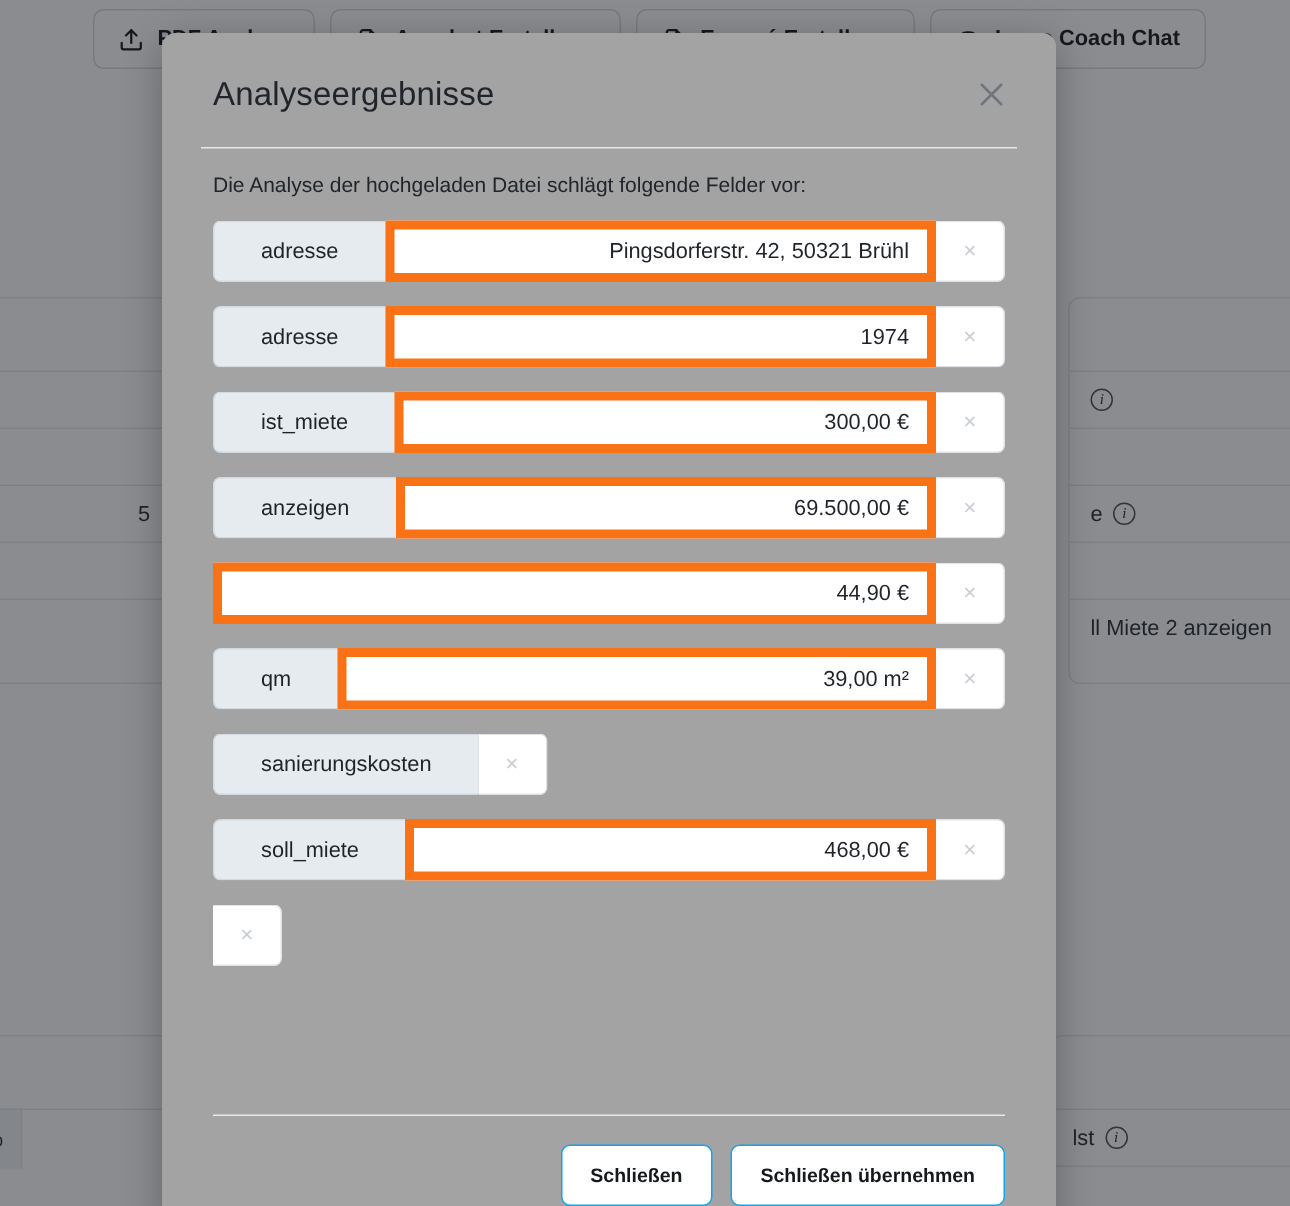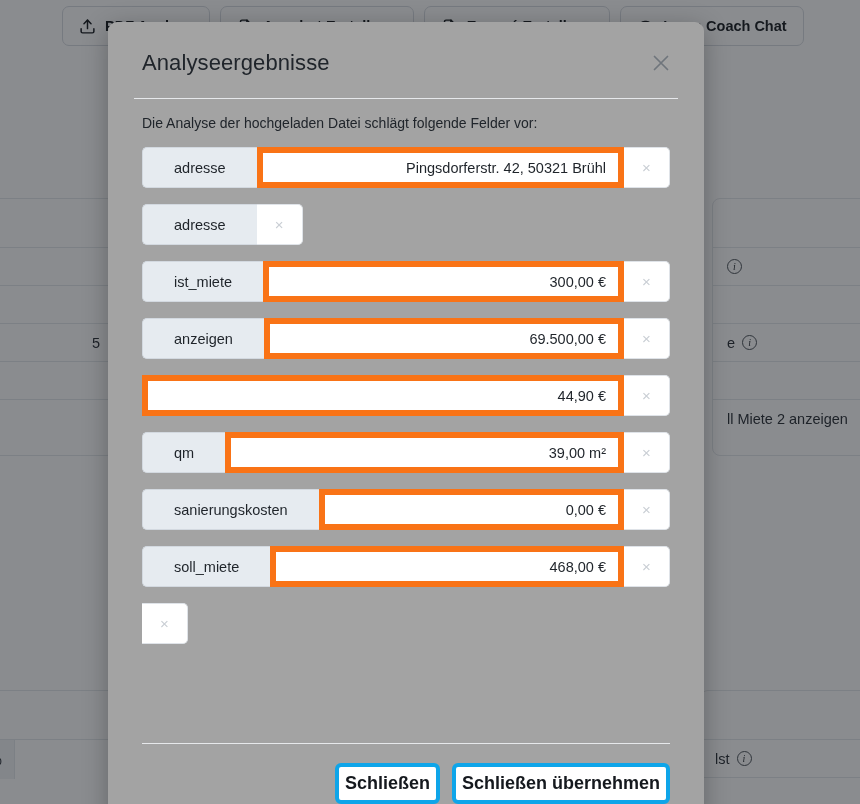--- a/index.html
+++ b/index.html
@@ -212,27 +212,27 @@
 
   .modal-footer {
     border-top: 1px solid #e6e8eb;
     margin: 0 34px;
     padding: 19px 0 22px 0;
     display: flex;
     justify-content: flex-end;
     gap: 12px;
   }
   .btn {
-    border: 4px solid #0ea5e9;
+    border: 1px solid #0ea5e9;
     border-radius: 6px;
     background: #ffffff;
-    font-size: 18px;
+    font-size: 13px;
     font-weight: 700;
     color: #15191e;
-    padding: 0 6px;
+    padding: 0 19px;
     height: 41px;
     cursor: pointer;
     white-space: nowrap;
     font-family: "Liberation Sans", sans-serif;
   }
 </style>
 </head>
 <body>
 
 <div id="app-background">
@@ -357,20 +357,21 @@
     <div class="field-list">
 
       <div class="field-row">
         <span class="field-prefix">adresse</span>
         <input class="field-input" type="text" value="Pingsdorferstr. 42, 50321 Brühl" style="">
         <button class="field-clear">×</button>
       </div>
 
       <div class="field-row">
         <span class="field-prefix">adresse</span>
+        <input class="field-input" type="text" value="1974" style="">
         <button class="field-clear">×</button>
       </div>
 
       <div class="field-row">
         <span class="field-prefix">ist_miete</span>
         <input class="field-input" type="text" value="300,00 €" style="">
         <button class="field-clear">×</button>
       </div>
 
       <div class="field-row">
@@ -385,21 +386,20 @@
       </div>
 
       <div class="field-row">
         <span class="field-prefix">qm</span>
         <input class="field-input" type="text" value="39,00 m²" style="">
         <button class="field-clear">×</button>
       </div>
 
       <div class="field-row">
         <span class="field-prefix">sanierungskosten</span>
-        <input class="field-input" type="text" value="0,00 €" style="">
         <button class="field-clear">×</button>
       </div>
 
       <div class="field-row">
         <span class="field-prefix">soll_miete</span>
         <input class="field-input" type="text" value="468,00 €" style="">
         <button class="field-clear">×</button>
       </div>
 
       <div class="field-row">

